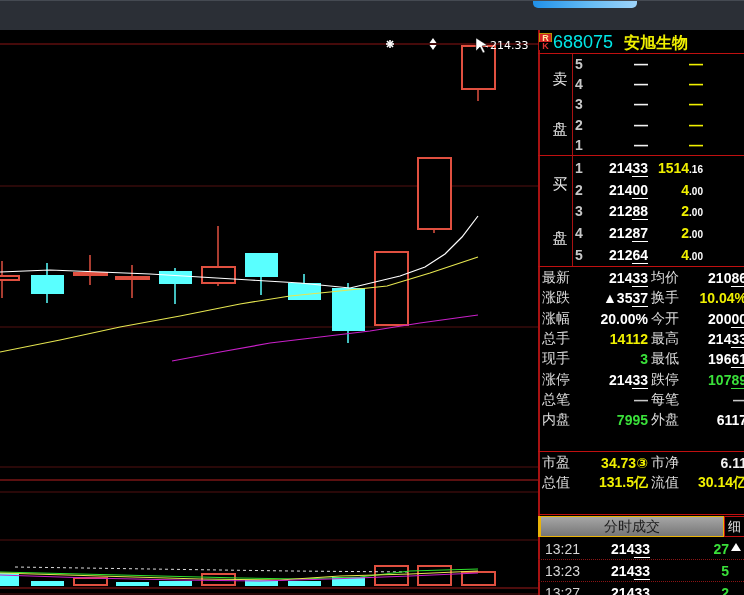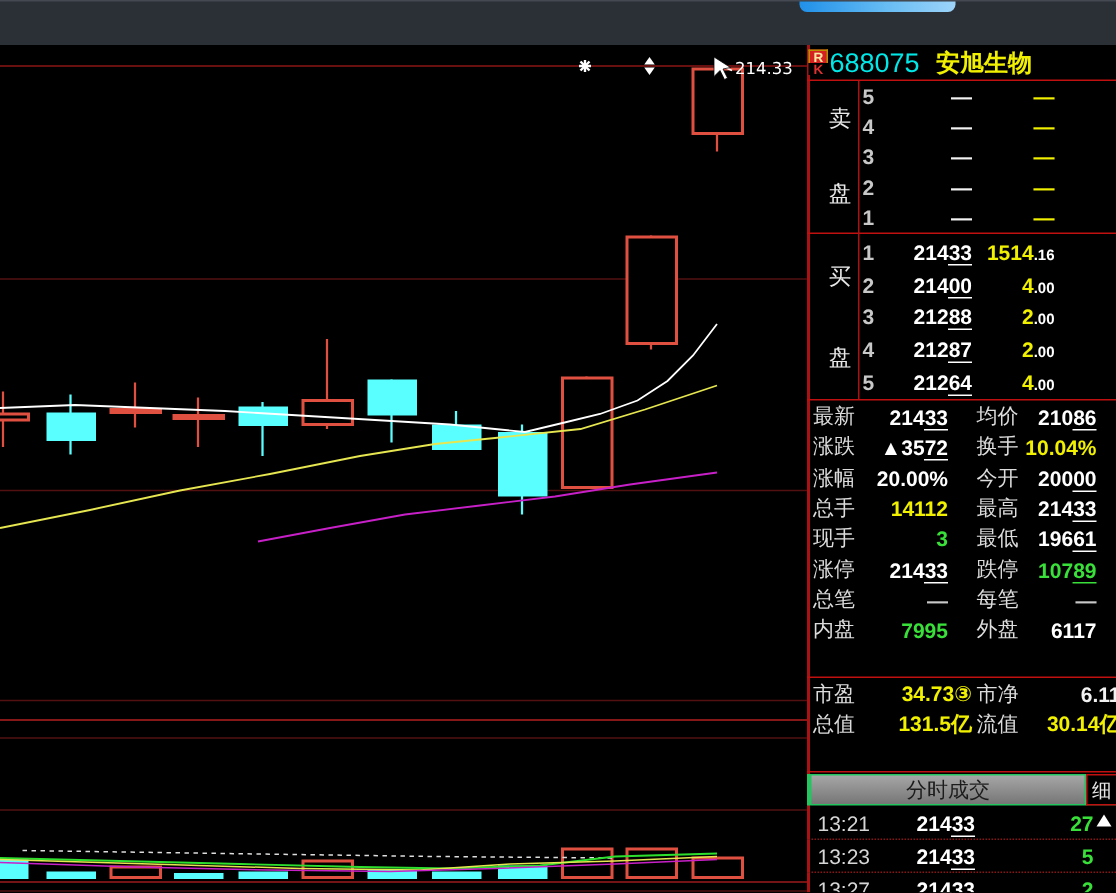--- a/index.html
+++ b/index.html
@@ -32,38 +32,38 @@
   #sell-rows,#buy-rows{position:absolute;left:0;right:0;display:grid;}
   #sell-rows{top:24px;height:101px;grid-template-rows:repeat(5,1fr);}
   #buy-rows{top:127px;height:109px;grid-template-rows:repeat(5,1fr);}
   .q-row{position:relative;}
   .q-row span{top:50%;transform:translateY(-50%);}
   .q-num{position:absolute;left:37px;color:#c8c8c8;font-weight:bold;}
   .q-price{position:absolute;right:96px;}
   .q-vol{position:absolute;right:41px;}
 
   
-  #stats{position:absolute;left:0;right:16px;top:238px;height:183px;display:grid;grid-template-rows:repeat(9,1fr);}
+  #stats{position:absolute;left:0;right:0;top:238px;height:183px;display:grid;grid-template-rows:repeat(9,1fr);}
   #info{position:absolute;left:0;right:0;top:423px;height:61px;display:grid;grid-template-rows:repeat(3,1fr);}
   .s-row{position:relative;}
   .s-row span{top:50%;transform:translateY(-50%);}
   .s-l{position:absolute;left:4px;color:#dcdcdc;white-space:nowrap;}
   .s-l2{position:absolute;left:113px;color:#dcdcdc;white-space:nowrap;}
   .s-v1{position:absolute;right:96px;}
   .s-v2{position:absolute;right:-3px;}
 
   
   .val{font-weight:bold;white-space:nowrap;}
   .val .und{border-bottom:1px solid currentColor;}
   .val .dec{font-size:10px;color:#fff;font-weight:bold;}
   .c-red{color:#ffffff}.c-green{color:#3ae03a}.c-yellow{color:#f0f000}
   .c-cyan{color:#00e8e8}.c-white{color:#f2f2f2}.c-gray{color:#c8c8c8}
 
   
-  #tabbar{position:absolute;left:0;right:0;top:486px;height:21px;background:#22c55e;font-family:Liberation Serif, serif;}
+  #tabbar{position:absolute;left:0;right:0;top:486px;height:21px;background:#eab308;font-family:Liberation Serif, serif;}
   #tab-main{position:absolute;left:3px;right:21px;top:1px;bottom:1px;background:linear-gradient(#a6a6a6,#767676);
     color:#1c1c1c;display:flex;align-items:center;justify-content:center;font-size:14px;}
   #tab-side{position:absolute;right:0;width:20px;top:0;bottom:0;border:1px solid #c01010;border-right:none;box-sizing:border-box;
     color:#e8e8e8;display:flex;align-items:center;justify-content:center;font-size:13px;background:#000;}
 
   
   #ticks{position:absolute;left:0;right:0;top:508px;height:57px;overflow:hidden;}
   .tick-row{position:relative;height:21px;border-bottom:1px dotted #8b1515;box-sizing:content-box;padding-left:12px;}
   .tick-row:last-child{border-bottom:none;}
   .tick-row span{top:50%;transform:translateY(-50%);}
@@ -230,21 +230,21 @@
 
     <div id="stats">
         <div class="s-row">
           <span class="s-l">最新</span>
           <span class="val c-red s-v1"><span>214</span><span class="und">33</span></span>
           <span class="s-l2">均价</span>
           <span class="val c-red s-v2"><span>210</span><span class="und">86</span></span>
         </div>
         <div class="s-row">
           <span class="s-l">涨跌</span>
-          <span class="val c-red s-v1"><span>▲35</span><span class="und">72</span></span>
+          <span class="val c-red s-v1"><span>▲35</span><span class="und">37</span></span>
           <span class="s-l2">换手</span>
           <span class="val c-yellow s-v2"><span>10.04%</span></span>
         </div>
         <div class="s-row">
           <span class="s-l">涨幅</span>
           <span class="val c-red s-v1"><span>20.00%</span></span>
           <span class="s-l2">今开</span>
           <span class="val c-red s-v2"><span>200</span><span class="und">00</span></span>
         </div>
         <div class="s-row">

